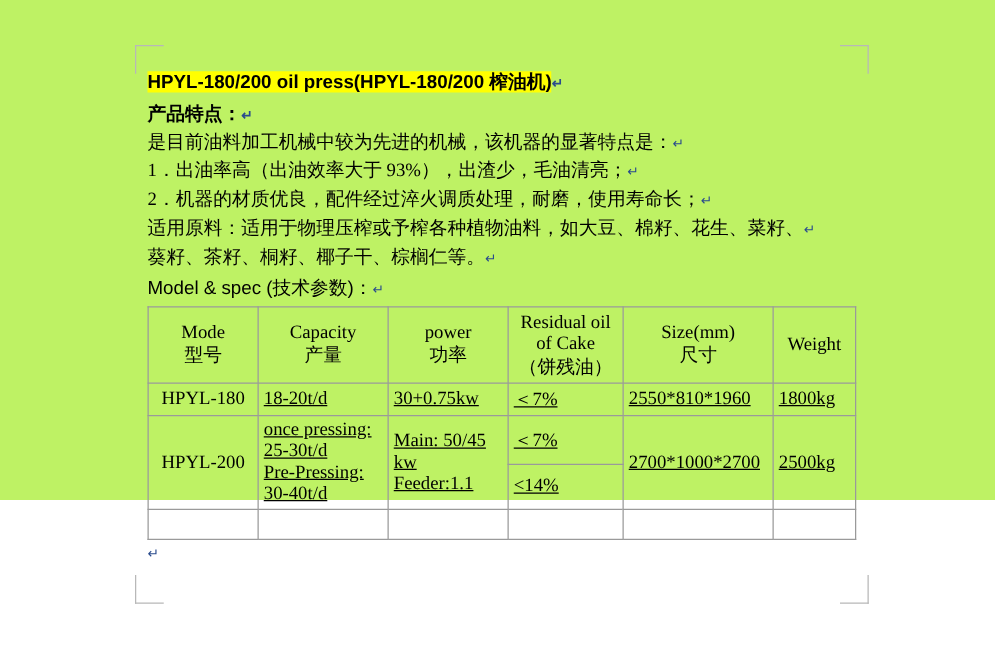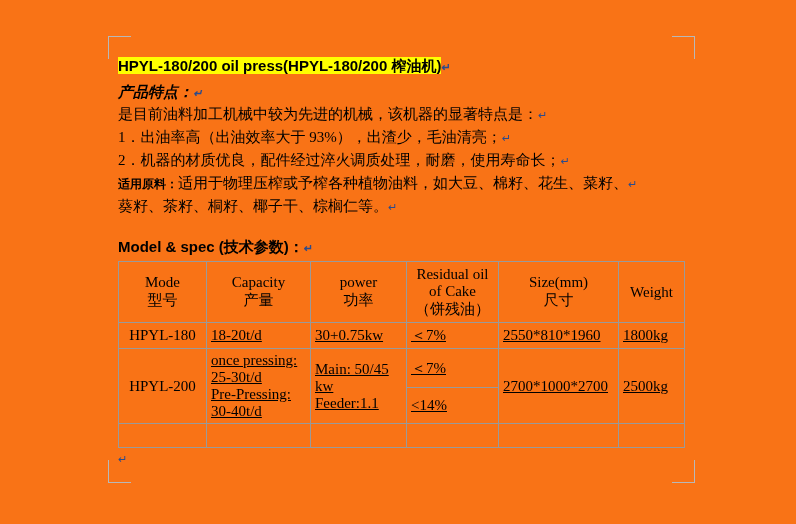--- a/index.html
+++ b/index.html
@@ -9,22 +9,22 @@
   body {
     width: 796px;
     height: 524px;
     background: #ffffff;
     font-family: "Liberation Serif", serif;
     overflow: hidden;
   }
   .page {
     position: relative;
     width: 796px;
-    height: 524px;
-    background: #f97316;
+    height: 400px;
+    background: #bef264;
   }
   
   .crop {
     position: absolute;
     border-color: #b8b8b8;
     border-style: solid;
     width: 22px;
     height: 22px;
   }
   .crop.tl { left: 108px;  top: 36px;  border-width: 1px 0 0 1px; }
@@ -53,45 +53,44 @@
     color: #2a4b8d;
     font-size: 11px;
     font-family: "Liberation Sans", sans-serif;
     vertical-align: baseline;
   }
   .heading {
     font-family: "Liberation Sans", sans-serif;
     font-weight: bold;
     font-size: 15px;
     line-height: 21px;
-    font-style: italic;
   }
   .para {
     font-size: 15px;
     line-height: 21px;
     font-family: "Liberation Serif", serif;
   }
   .indent {
     text-indent: 30px;
   }
   .list-line {
     font-size: 15px;
     line-height: 22px;
   }
   .mix-head {
     font-family: "Liberation Sans", sans-serif;
-    font-weight: bold;
-    font-size: 12px;
+    font-weight: normal;
+    font-size: 15px;
   }
   .spec-title {
     font-family: "Liberation Sans", sans-serif;
-    font-weight: bold;
+    font-weight: normal;
     font-size: 15px;
     line-height: 22px;
-    margin-top: 18px;
+    margin-top: 2px;
     margin-bottom: 2px;
   }
 
   table.spec {
     border-collapse: collapse;
     width: 566px;
     table-layout: fixed;
     margin-top: 2px;
   }
   table.spec td, table.spec th {

